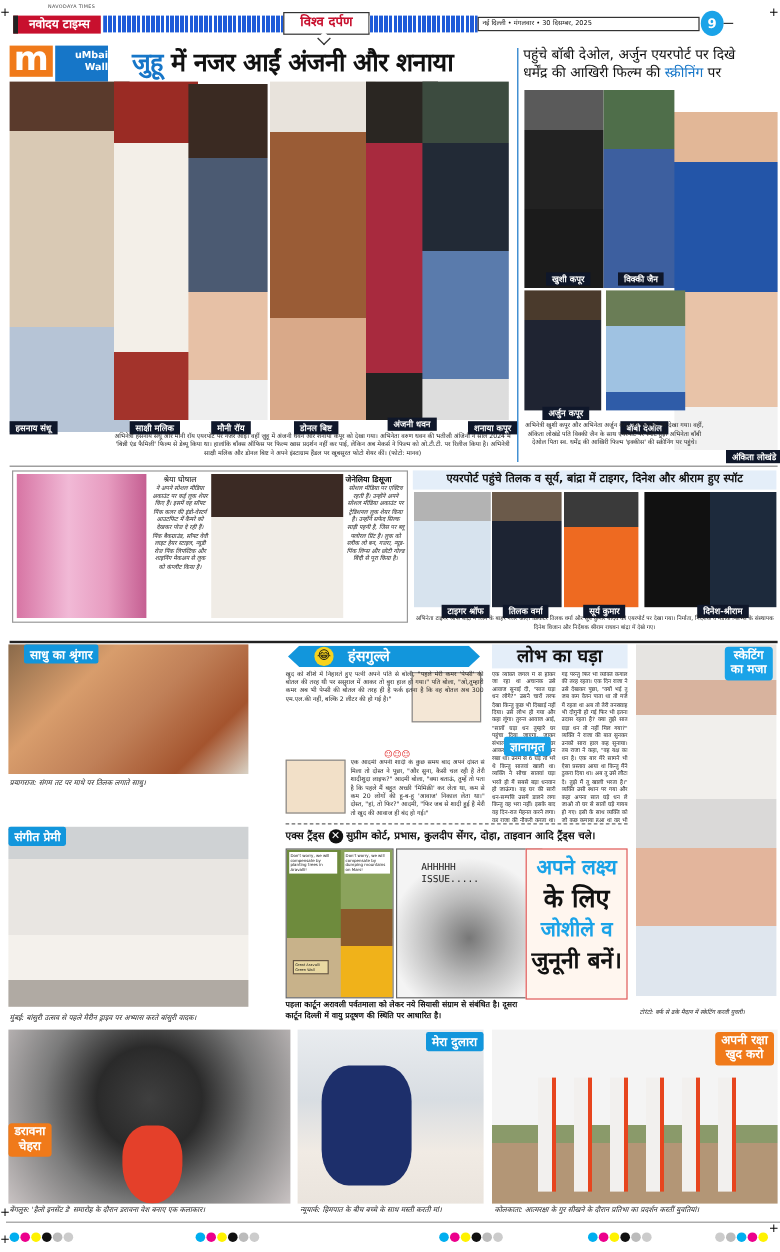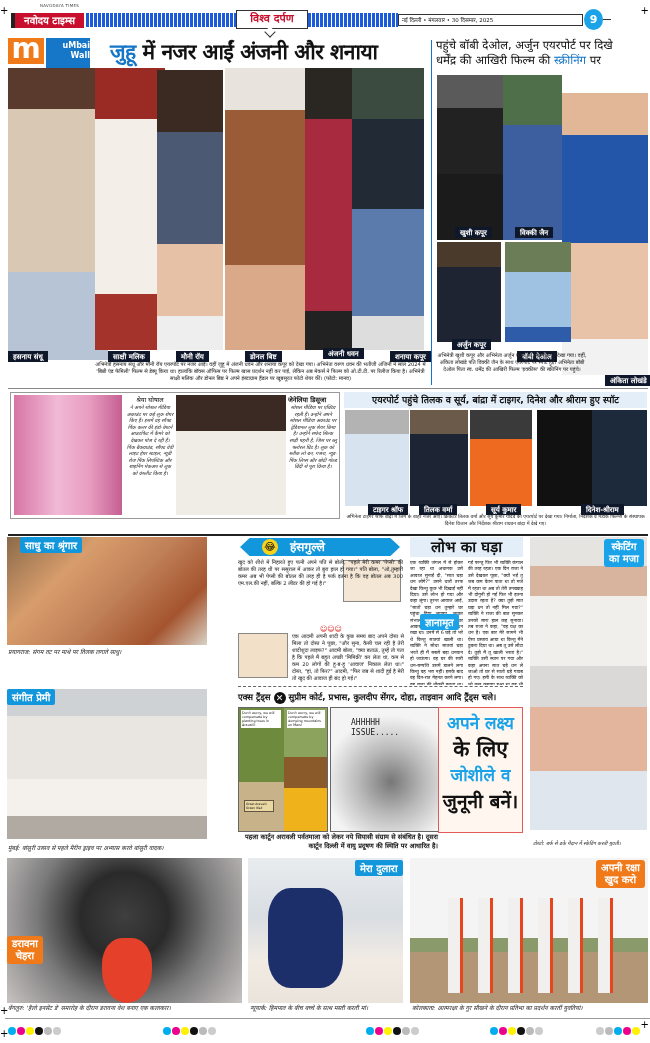--- a/index.html
+++ b/index.html
@@ -146,21 +146,21 @@
 </div>
 <div class="photo" style="left:238px;top:707px;width:90px;height:125px;border:1px solid #666;background:linear-gradient(180deg,#6e8b3d 0 60%,#c8b28a 60%)">
   <div class="abs" style="left:2px;top:2px;width:40px;background:#fff;font-size:3.3px;line-height:4px;padding:1px">Don't worry, we will compensate by planting trees in Aravalli!</div>
   <div class="abs" style="left:45px;top:0;width:45px;height:123px;background:linear-gradient(180deg,#8ba35c 0 40%,#8b5a2b 40% 65%,#f0b21a 65%)"></div>
   <div class="abs" style="left:48px;top:2px;width:38px;background:#fff;font-size:3.3px;line-height:4px;padding:1px">Don't worry, we will compensate by dumping mountains on Mars!</div>
   <div class="abs" style="left:5px;top:92px;width:30px;background:#e9d8a2;font-size:3px;padding:1px;border:1px solid #654">Great Aravalli Green Wall</div>
 </div>
 <div class="photo" style="left:330px;top:707px;width:122px;height:125px;border:1px solid #666;background:radial-gradient(circle at 50% 60%,#777 0,#bbb 35%,#f4f4f4 70%)">
   <div class="abs" style="left:20px;top:10px;width:70px;font-family:'DejaVu Sans Mono',monospace;font-size:8px;line-height:10px;color:#222">AHHHHH ISSUE.....</div>
 </div>
-<div class="abs" style="left:238px;top:833px;width:200px;font-size:6.5px;line-height:9px;font-weight:bold;text-align:right">पहला कार्टून अरावली पर्वतमाला को लेकर नये सियासी संग्राम से संबंधित है। दूसरा कार्टून दिल्ली में वायु प्रदूषण की स्थिति पर आधारित है।</div>
+<div class="abs" style="left:238px;top:833px;width:200px;font-size:6.5px;line-height:9px;font-weight:bold;text-align:left">पहला कार्टून अरावली पर्वतमाला को लेकर नये सियासी संग्राम से संबंधित है। दूसरा कार्टून दिल्ली में वायु प्रदूषण की स्थिति पर आधारित है।</div>
 
 <div class="abs" style="left:438px;top:707px;width:85px;height:126px;border:1.5px solid #e05a5a;background:#fff6ef;text-align:center;font-weight:bold;line-height:26px;padding-top:2px">
   <div style="color:#1aa3e8;font-size:17px;white-space:nowrap">अपने लक्ष्य</div>
   <div style="color:#111;font-size:21px">के लिए</div>
   <div style="color:#1aa3e8;font-size:17px">जोशीले व</div>
   <div style="color:#111;font-size:19px;white-space:nowrap">जुनूनी बनें।</div>
 </div>
 
 <div class="photo" style="left:7px;top:858px;width:235px;height:145px;background:radial-gradient(circle at 50% 40%,#3f3f3f 0,#2a2a2a 30%,#7a7a7a 60%,#c9c3c3);">
   <div class="abs" style="left:95px;top:80px;width:50px;height:65px;background:#e4402a;border-radius:40% 40% 50% 50%"></div>

